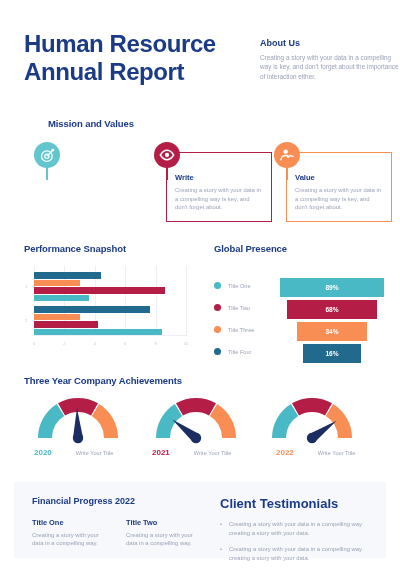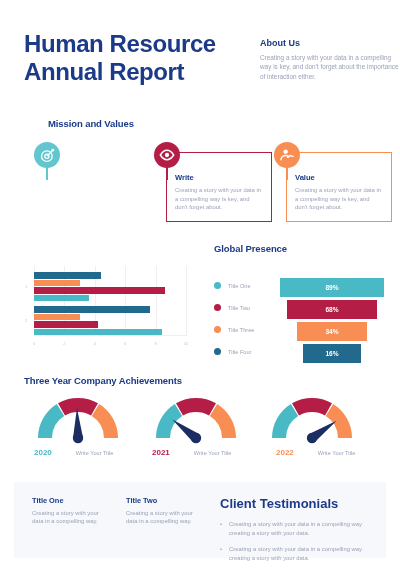--- a/index.html
+++ b/index.html
@@ -147,20 +147,21 @@
     </div>
     <div class="badge badge-3">
       <svg width="16" height="16" viewBox="0 0 24 24">
         <circle cx="10" cy="7" r="3.3" fill="#fff"></circle>
         <path d="M3 19c0-3.6 3.1-6.2 7-6.2 1.6 0 3 .4 4.2 1.1" fill="none" stroke="#fff" stroke-width="2.2" stroke-linecap="round"></path>
         <path d="M13 15.5l4-2.6 4 1.2" fill="none" stroke="#fff" stroke-width="2.2" stroke-linecap="round" stroke-linejoin="round"></path>
       </svg>
     </div>
   </div>
 
+  <div class="sec-head" style="left:24px; top:243px;">Performance Snapshot</div>
 
   <div class="perf">
     <div class="perf-plot" id="perf-plot">
         <div class="gridline" style="left: 0px;"></div>
         <div class="tick-lbl" style="left: 0px;">0</div>
         <div class="gridline" style="left: 30.4px;"></div>
         <div class="tick-lbl" style="left: 30.4px;">2</div>
         <div class="gridline" style="left: 60.8px;"></div>
         <div class="tick-lbl" style="left: 60.8px;">4</div>
         <div class="gridline" style="left: 91.2px;"></div>
@@ -247,20 +248,21 @@
       </svg>
         <div class="gauge-foot">
           <span class="gauge-year" style="color: rgb(249, 142, 84); margin-left: 8px;">2022</span>
           <span class="gauge-title">Write Your Title</span>
         </div>
       </div>
     </div>
 
   <div class="footer">
     <div class="fin">
+      <div class="fin-head">Financial Progress 2022</div>
       <div class="fin-cols">
         <div class="fin-col">
           <div class="fin-title">Title One</div>
           <div class="fin-text">Creating a story with your data in a compelling way.</div>
         </div>
         <div class="fin-col">
           <div class="fin-title">Title Two</div>
           <div class="fin-text">Creating a story with your data in a compelling way.</div>
         </div>
       </div>

